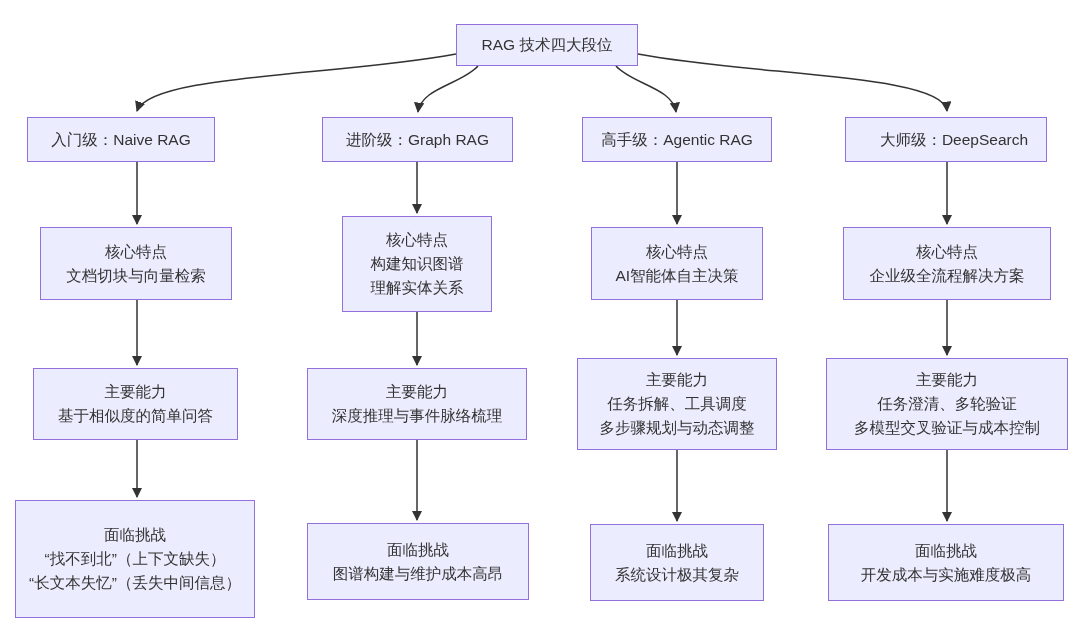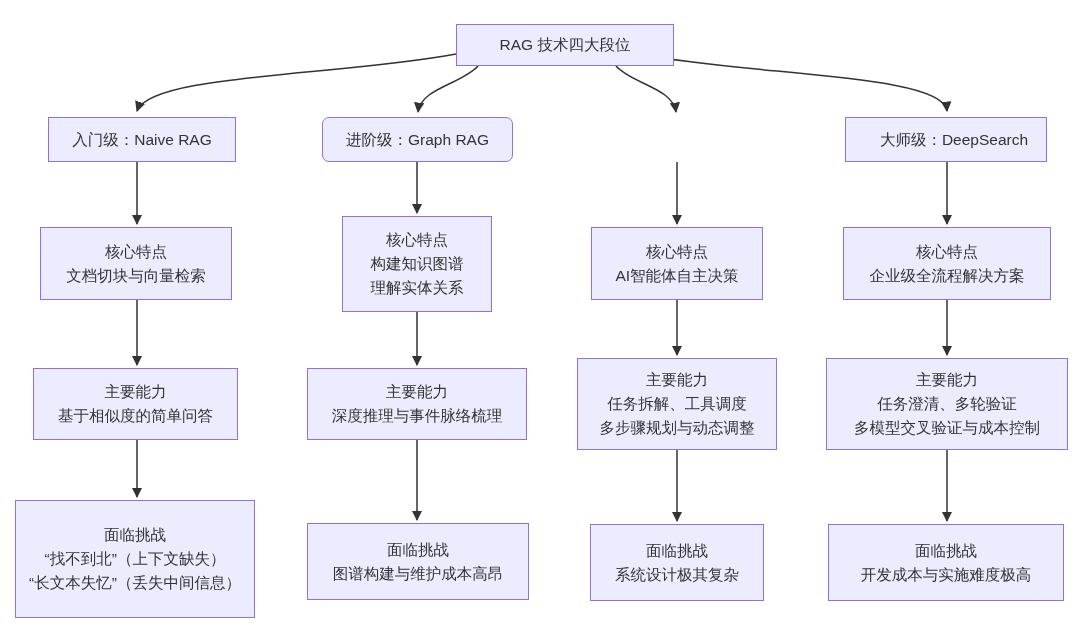--- a/index.html
+++ b/index.html
@@ -24,28 +24,28 @@
     border:1px solid var(--node-border);
     color:var(--text);
     display:flex;align-items:center;justify-content:center;
     text-align:center;
     font-size:15.5px;line-height:24px;
     box-sizing:border-box;
     padding:4px 8px;
   }
   .node span{white-space:pre-line;}
   
-  .n-root      {left:456px;top:24px; width:218px;height:42px;}
+  .n-root      {left:456px;top:24px; width:182px;height:42px;}
   
-  .n-c1-level  {left:48px; top:117px;width:188px;height:45px;}
+  .n-c1-level  {left:27px; top:117px;width:188px;height:45px;}
   .n-c1-core   {left:40px; top:227px;width:192px;height:73px;}
   .n-c1-abil   {left:33px; top:368px;width:205px;height:72px;}
   .n-c1-chal   {left:15px; top:500px;width:240px;height:118px;}
   
-  .n-c2-level  {left:322px;top:117px;width:191px;height:45px;border-radius:7px;}
+  .n-c2-level  {left:322px;top:117px;width:191px;height:45px;}
   .n-c2-core   {left:342px;top:216px;width:150px;height:96px;}
   .n-c2-abil   {left:307px;top:368px;width:220px;height:72px;}
   .n-c2-chal   {left:307px;top:523px;width:222px;height:77px;}
   
   .n-c3-level  {left:582px;top:117px;width:190px;height:45px;}
   .n-c3-core   {left:591px;top:227px;width:172px;height:73px;}
   .n-c3-abil   {left:577px;top:358px;width:200px;height:92px;}
   .n-c3-chal   {left:590px;top:524px;width:174px;height:77px;}
   
   .n-c4-level  {left:845px;top:117px;width:202px;height:45px;padding-left:24px;}
@@ -119,20 +119,23 @@
   </div>
   <div class="node n-c2-abil">
     <span>主要能力
 深度推理与事件脉络梳理</span>
   </div>
   <div class="node n-c2-chal">
     <span>面临挑战
 图谱构建与维护成本高昂</span>
   </div>
 
+  <div class="node n-c3-level">
+    <span>高手级：Agentic RAG</span>
+  </div>
   <div class="node n-c3-core">
     <span>核心特点
 AI智能体自主决策</span>
   </div>
   <div class="node n-c3-abil">
     <span>主要能力
 任务拆解、工具调度
 多步骤规划与动态调整</span>
   </div>
   <div class="node n-c3-chal">

